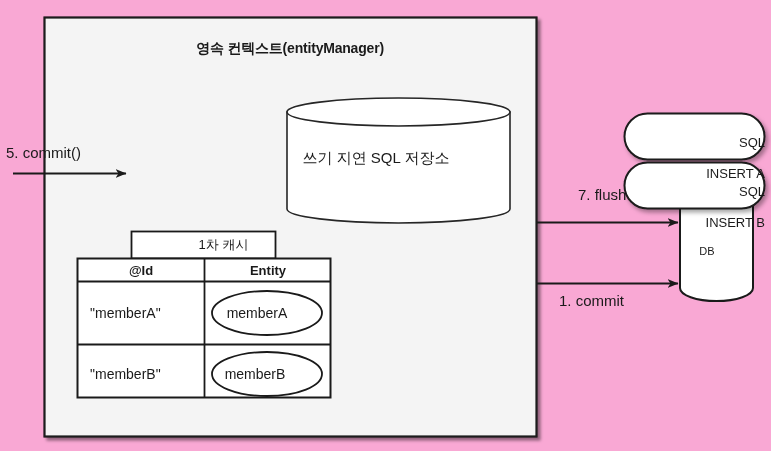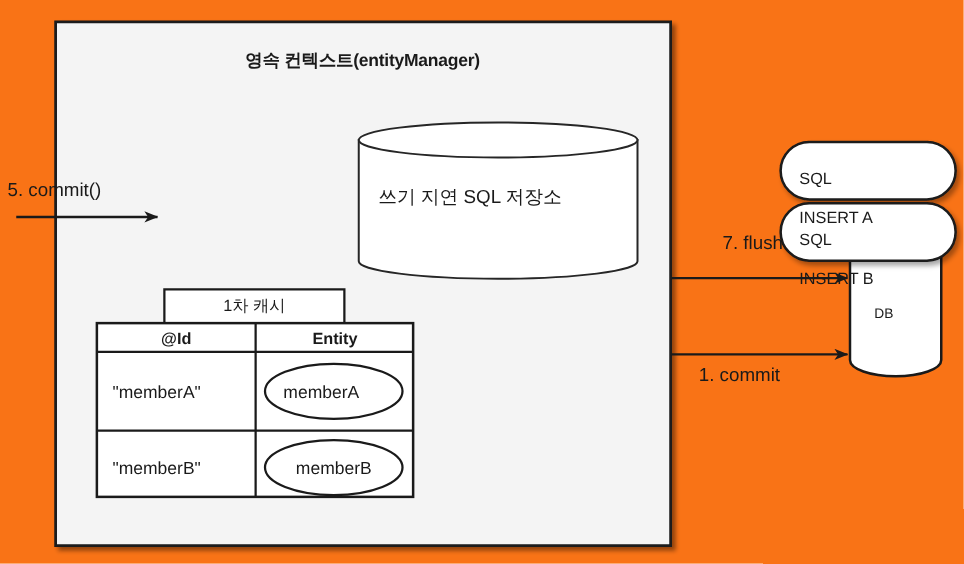--- a/index.html
+++ b/index.html
@@ -4,21 +4,21 @@
 <style>
   html, body {
     margin: 0;
     padding: 0;
     background: #ffffff;
   }
   #canvas {
     position: relative;
     width: 771px;
     height: 451px;
-    background: #f97316;
+    background: #f9a8d4;
     font-family: "Liberation Sans", "DejaVu Sans", sans-serif;
     overflow: hidden;
   }
   svg.layer {
     position: absolute;
     left: 0;
     top: 0;
     width: 771px;
     height: 451px;
   }
@@ -32,21 +32,21 @@
     font-size: 14px;
     font-weight: bold;
     letter-spacing: -0.2px;
   }
   .store-label { font-size: 15px; }
   .cache-label { font-size: 13px; }
   .th { font-size: 13px; font-weight: bold; }
   .td { font-size: 14px; }
   .ent { font-size: 14px; }
   .step { font-size: 15px; }
-  .sqlbox-text { font-size: 13px; text-align: left; }
+  .sqlbox-text { font-size: 13px; text-align: right; }
   .dbtext { font-size: 11px; }
   .center { text-align: center; }
 </style>
 </head>
 <body>
 
 <div id="canvas">
 
   <svg class="layer" viewBox="0 0 771 451">
     <defs>
@@ -107,33 +107,33 @@
 
     <g>
       <line x1="537" y1="283.5" x2="678" y2="283.5" stroke="#1a1a1a" stroke-width="1.8" marker-end="url(#arrowhead)"></line>
     </g>
   </svg>
 
   <div class="lbl ctx-title center" style="left:150px; top:40px; width:280px;">영속 컨텍스트(entityManager)</div>
 
   <div class="lbl store-label center" style="left:287px; top:149px; width:178px;">쓰기 지연 SQL 저장소</div>
 
-  <div class="lbl cache-label center" style="left:131px; top:237px; width:145px;">1차 캐시</div>
+  <div class="lbl cache-label center" style="left:131px; top:237px; width:145px;padding-left:20px;">1차 캐시</div>
 
   <div class="lbl th center" style="left:205px; top:263px; width:126px;">Entity</div>
 
   <div class="lbl th center" style="left:78px; top:263px; width:126px;">@Id</div>
 
   <div class="lbl td" style="left:90px; top:305px; width:112px;">"memberA"</div>
 
   <div class="lbl ent center" style="left:212px; top:305px; width:90px;">memberA</div>
 
   <div class="lbl td" style="left:90px; top:366px; width:112px;">"memberB"</div>
 
-  <div class="lbl ent center" style="left:212px; top:366px; width:110px;">memberB</div>
+  <div class="lbl ent center" style="left:200px; top:366px; width:110px;">memberB</div>
 
   <div class="lbl sqlbox-text" style="left:625px; top:120px; width:140px;">
     <span>SQL</span><br>
     <span>INSERT A</span>
   </div>
 
   <div class="lbl sqlbox-text" style="left:625px; top:169px; width:140px;">
     <span>SQL</span><br>
     <span>INSERT B</span>
   </div>

